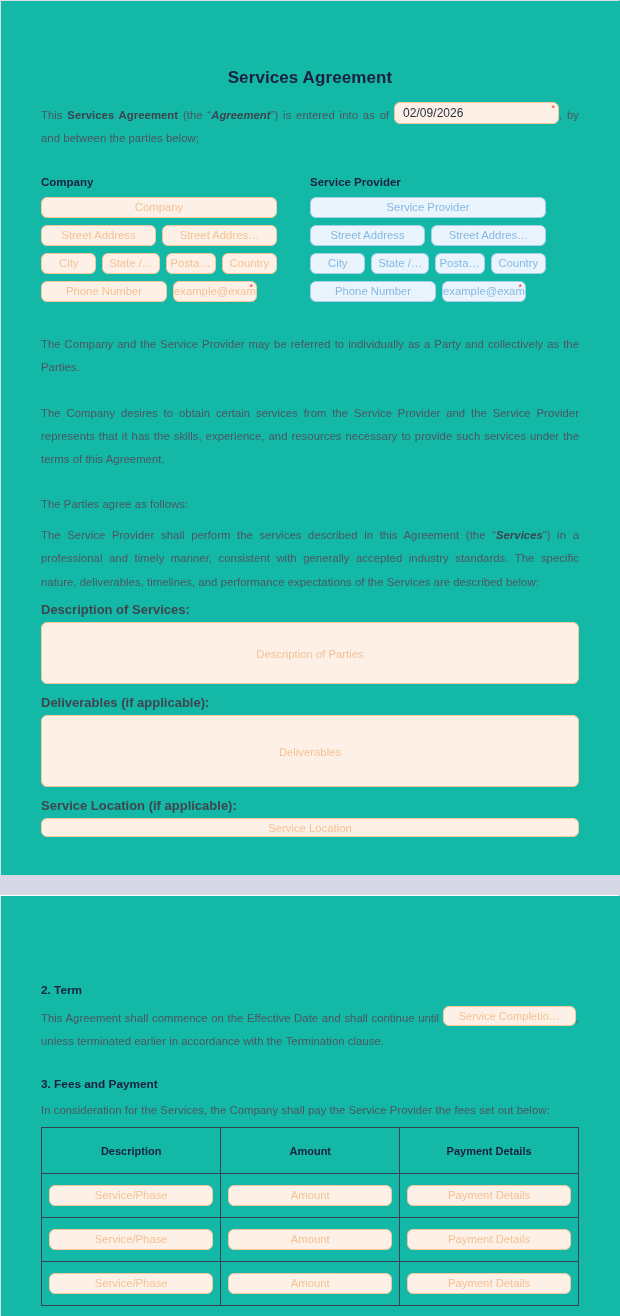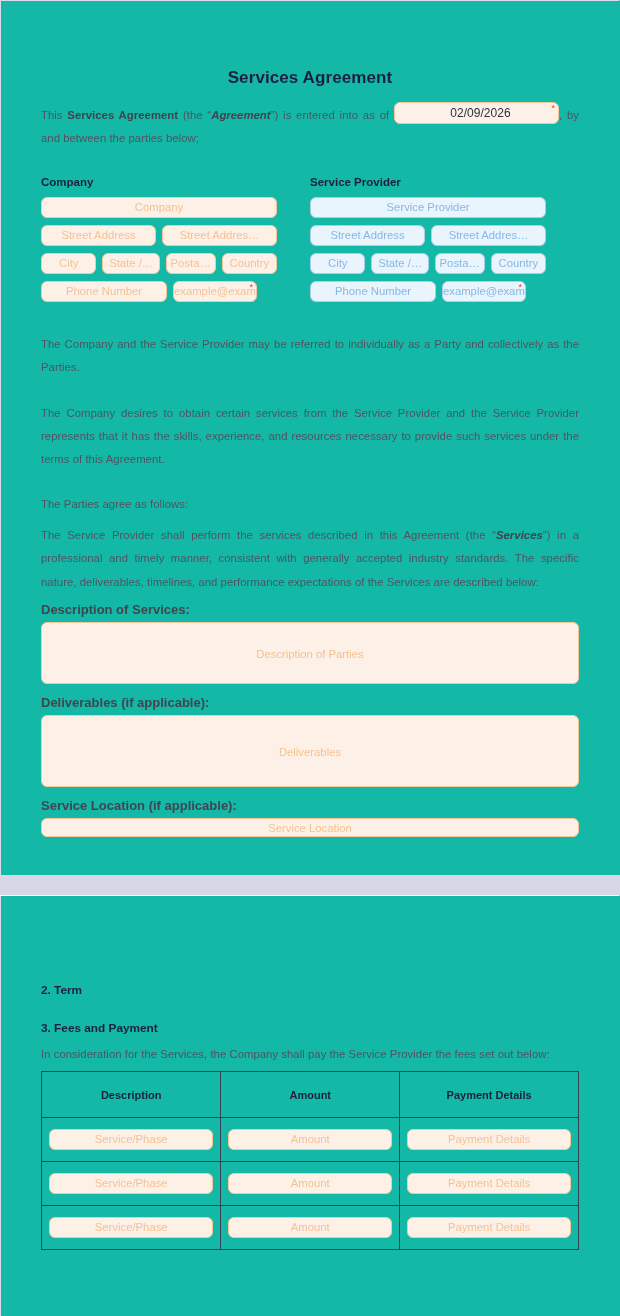--- a/index.html
+++ b/index.html
@@ -73,21 +73,21 @@
     color: #ee3b2f;
     font-size: 9px;
     line-height: 10px;
   }
 
   
   .date-fld {
     width: 165px;
     height: 22px;
     line-height: 20px;
-    text-align: center;
+    text-align: left;
     padding-left: 8px;
     color: #2b3040;
     font-size: 12px;
     vertical-align: -5px;
   }
 
   
   .parties {
     margin-top: 26px;
     display: flex;
@@ -251,20 +251,23 @@
   </div>
 </div>
 
 <div class="page-gap"></div>
 
 <div class="page page-two">
   <div class="inner">
 
     <h3 class="section" style="padding-top:87px;">2. Term</h3>
 
+    <p class="body-text" style="margin-top:9px;">
+      <span>This Agreement shall commence on the Effective Date and shall continue until </span><span class="fld inline-fld">Service Completio…</span><span>, unless terminated earlier in accordance with the Termination clause.</span>
+    </p>
 
     <h3 class="section" style="margin-top:24px;">3. Fees and Payment</h3>
 
     <p class="body-text" style="margin-top:8px;">In consideration for the Services, the Company shall pay the Service Provider the fees set out below:</p>
 
     <table class="fees">
       <thead>
         <tr>
           <th style="width:33.4%">Description</th>
           <th style="width:33.3%">Amount</th>

